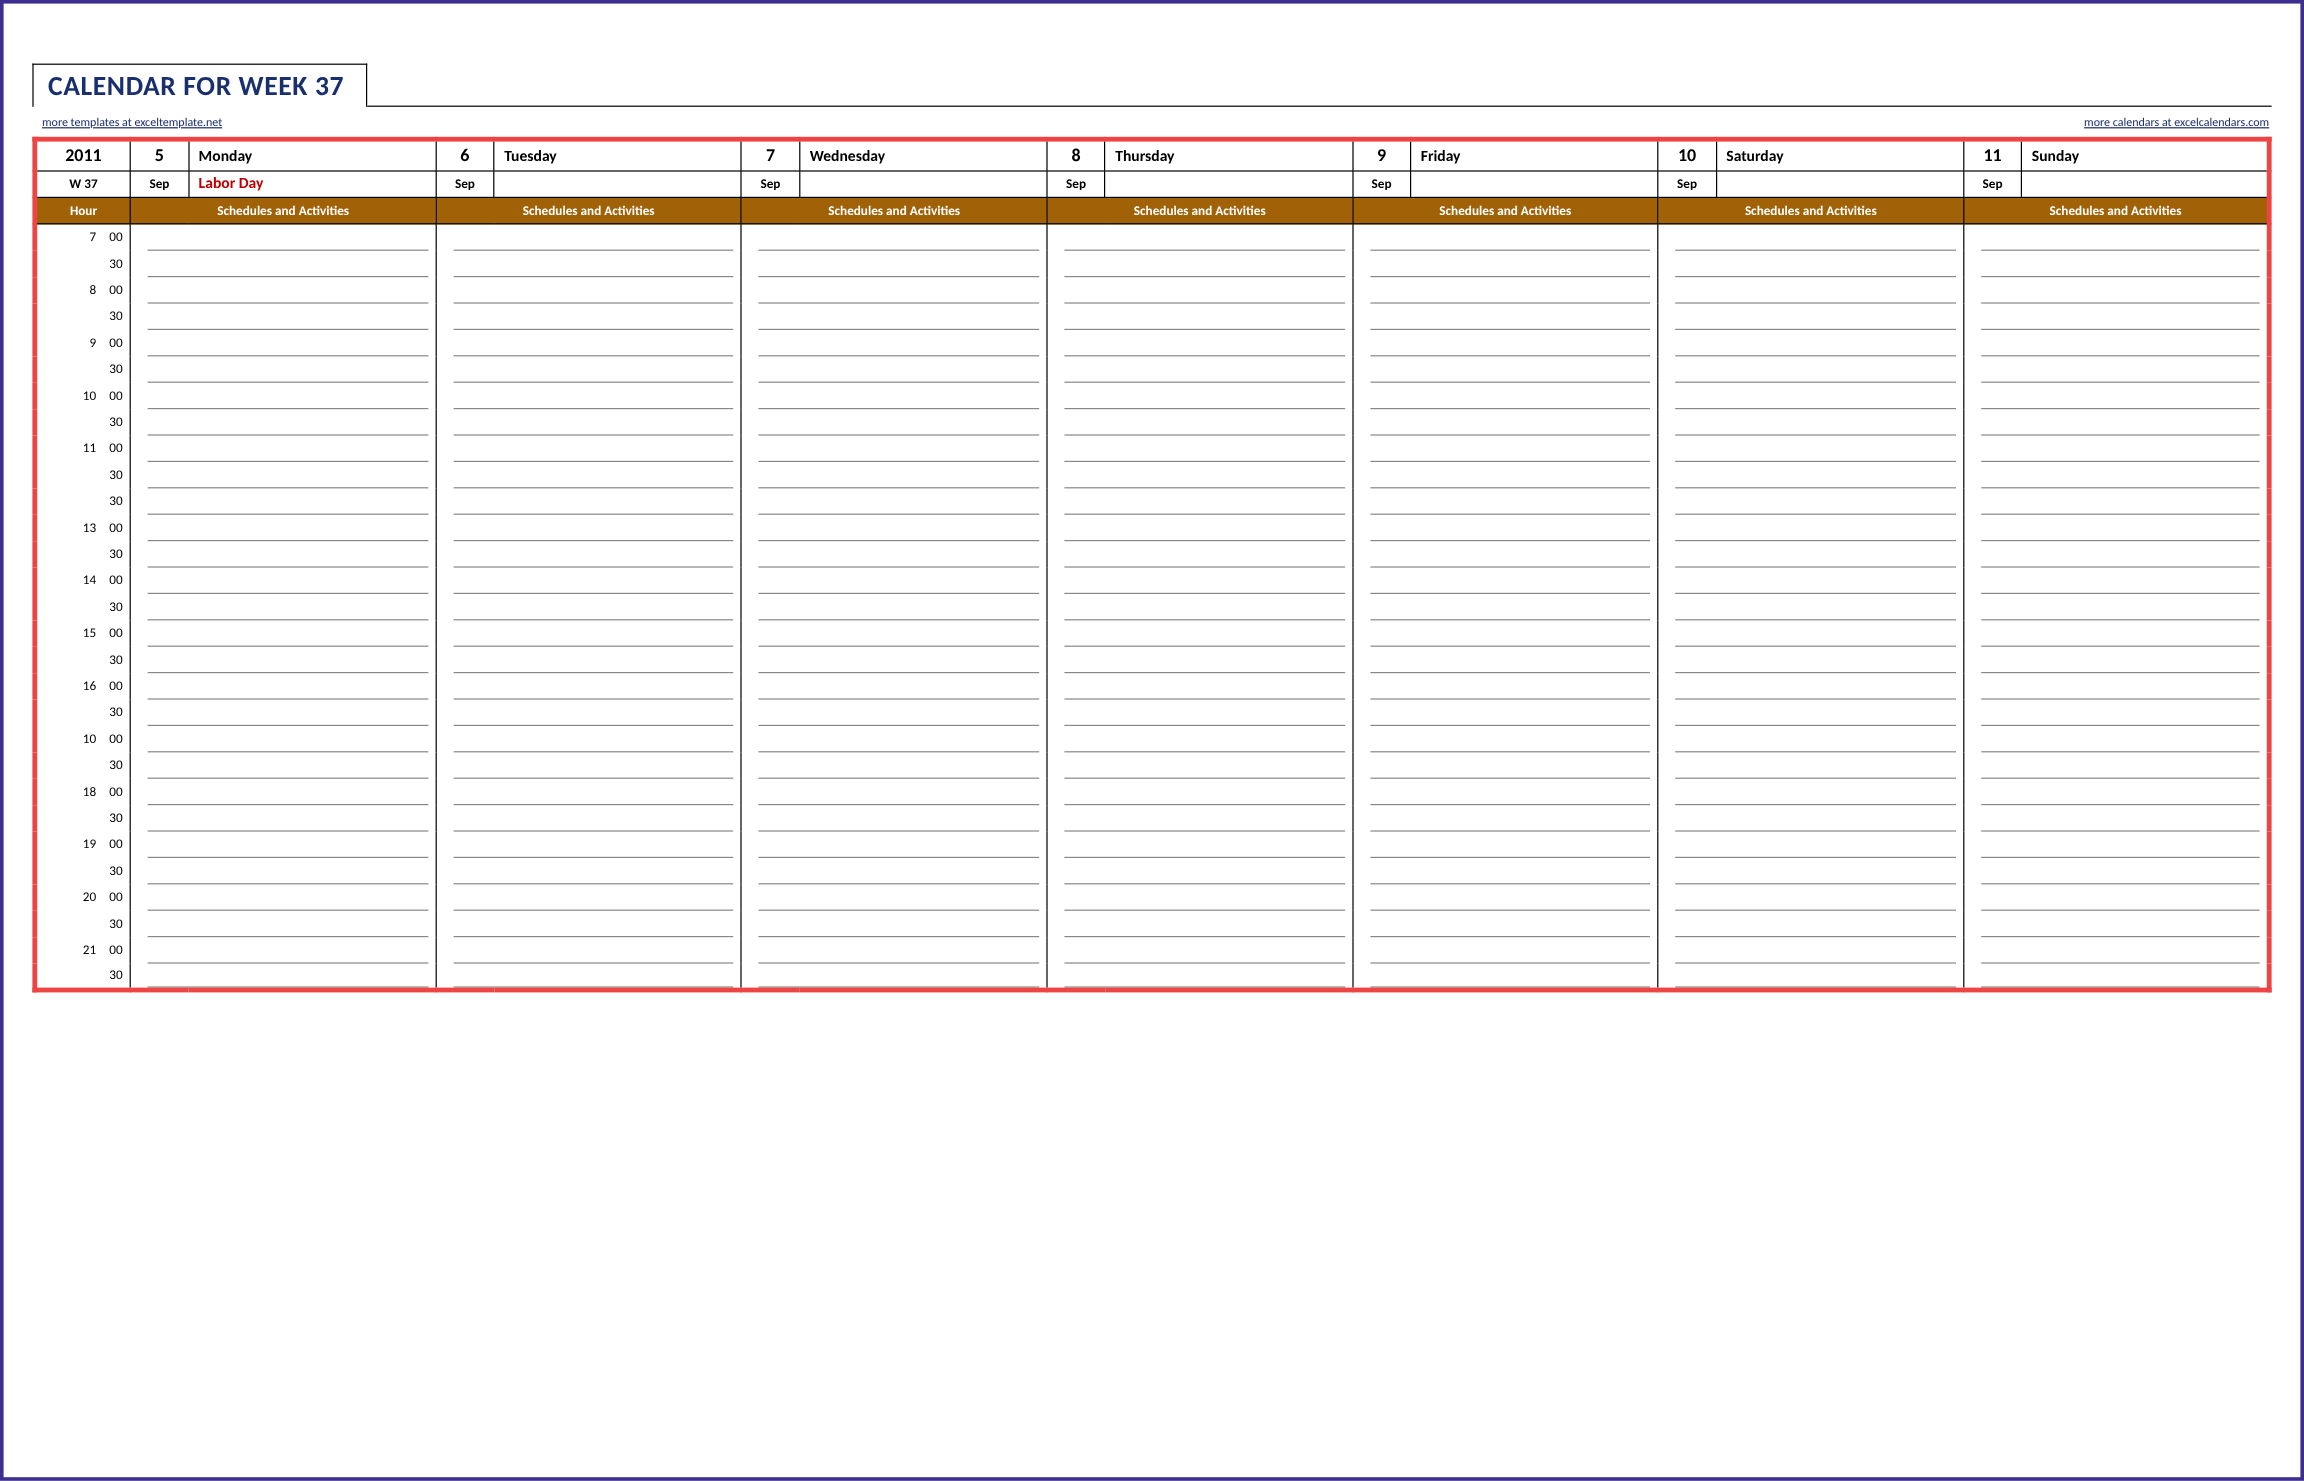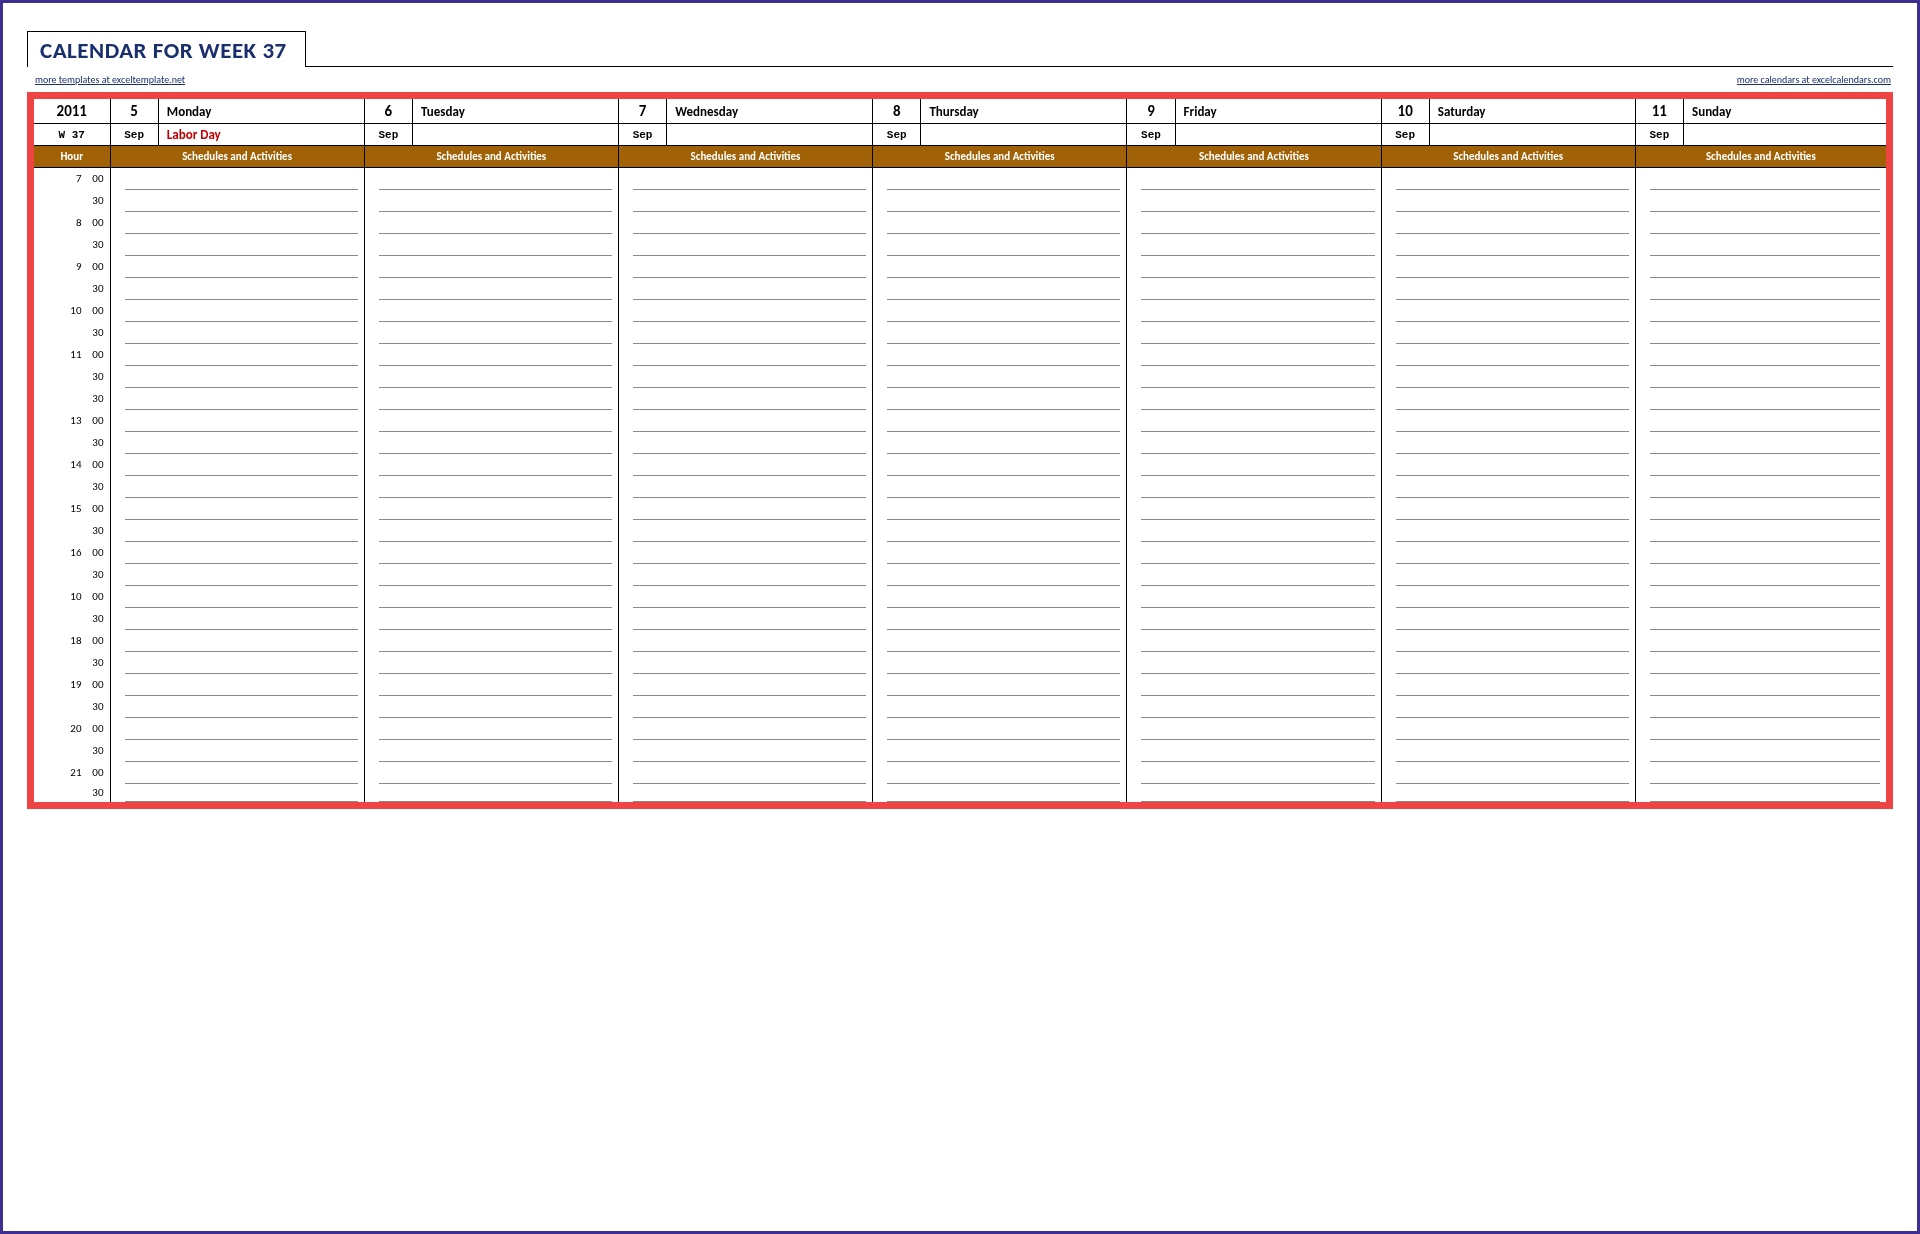--- a/index.html
+++ b/index.html
@@ -4,21 +4,21 @@
 <style>
   * { box-sizing: border-box; margin: 0; padding: 0; }
   body {
     font-family: Calibri, Arial, sans-serif;
     background: #fff;
     border: 3px solid #3d2e8f;
     width: 1920px;
     height: 1234px;
     padding: 28px 24px 20px 24px;
   }
-  .title-wrap { display: flex; align-items: flex-end; margin-bottom: 2px; }
+  .title-wrap { display: flex; align-items: flex-end; margin-bottom: 2px; margin-top: 22px; }
   .title-box {
     border: 1px solid #000;
     border-bottom: none;
     padding: 4px 18px 3px 12px;
     position: relative;
     background: #fff;
     z-index: 2;
   }
   .title-box h1 {
     color: #1a2f6e;
@@ -40,36 +40,36 @@
     font-size: 10px;
     color: #1a2f6e;
     padding: 4px 2px 6px 8px;
     gap: 48px;
   }
   .links-row a { color: #1a2f6e; text-decoration: underline; }
   table.cal {
     width: 100%;
     border-collapse: collapse;
     table-layout: fixed;
-    border: 7px solid #ef4444;
+    border: 4px solid #ef4444;
   }
   table.cal col.hourcol { width: 56px; }
   table.cal col.daynum  { width: 34px; }
   table.cal col.dayname { width: 145px; }
   
   tr.hdr1 td, tr.hdr2 td {
     border: 1px solid #000;
     font-weight: bold;
     font-size: 13px;
     padding: 3px 5px;
     vertical-align: middle;
     height: 22px;
   }
   tr.hdr1 td.big { text-align: center; font-size: 15px; }
-  tr.hdr2 td.small { text-align: center; font-size: 11px; font-family: Liberation Mono, monospace; }
+  tr.hdr2 td.small { text-align: center; font-size: 11px; }
   td.holiday { color: #c00000; font-weight: bold; }
   
   tr.darkhdr td {
     background: #a16207;
     color: #fff;
     border: 1px solid #000;
     font-weight: bold;
     font-size: 11px;
     text-align: center;
     padding: 4px 2px;

